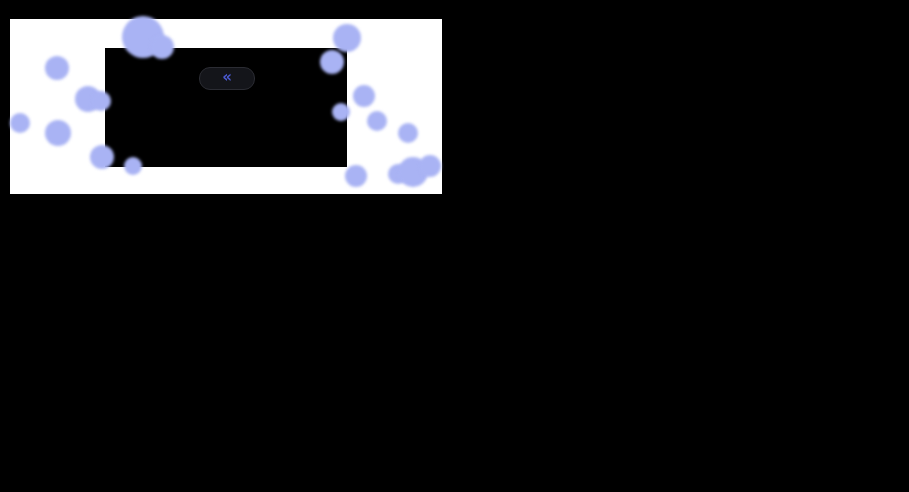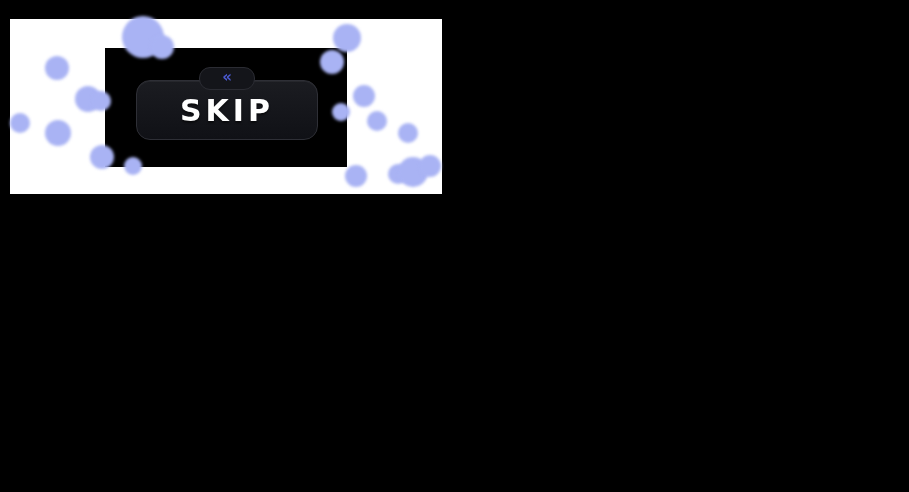--- a/index.html
+++ b/index.html
@@ -91,23 +91,20 @@
     transform: translateY(-1px);
     user-select: none;
   }
 </style>
 </head>
 <body>
 
 <div class="stage">
   <div class="ad-panel">
     <div class="ad-viewport">
-      <div class="skip-button">
-        <span class="skip-label">SKIP</span>
-      </div>
       <div class="collapse-pill">
         <span class="collapse-glyph">«</span>
       </div>
     </div>
     <div class="blob-layer">
         <div class="blob" style="left: 112px; top: -3px; width: 42px; height: 42px; background: rgb(169, 179, 244);"></div>
         <div class="blob" style="left: 140px; top: 16px; width: 24px; height: 24px; background: rgb(169, 179, 244);"></div>
         <div class="blob" style="left: 35px; top: 37px; width: 24px; height: 24px; background: rgb(169, 179, 244);"></div>
         <div class="blob" style="left: 65px; top: 67px; width: 26px; height: 26px; background: rgb(169, 179, 244);"></div>
         <div class="blob" style="left: 81px; top: 72px; width: 20px; height: 20px; background: rgb(169, 179, 244);"></div>

